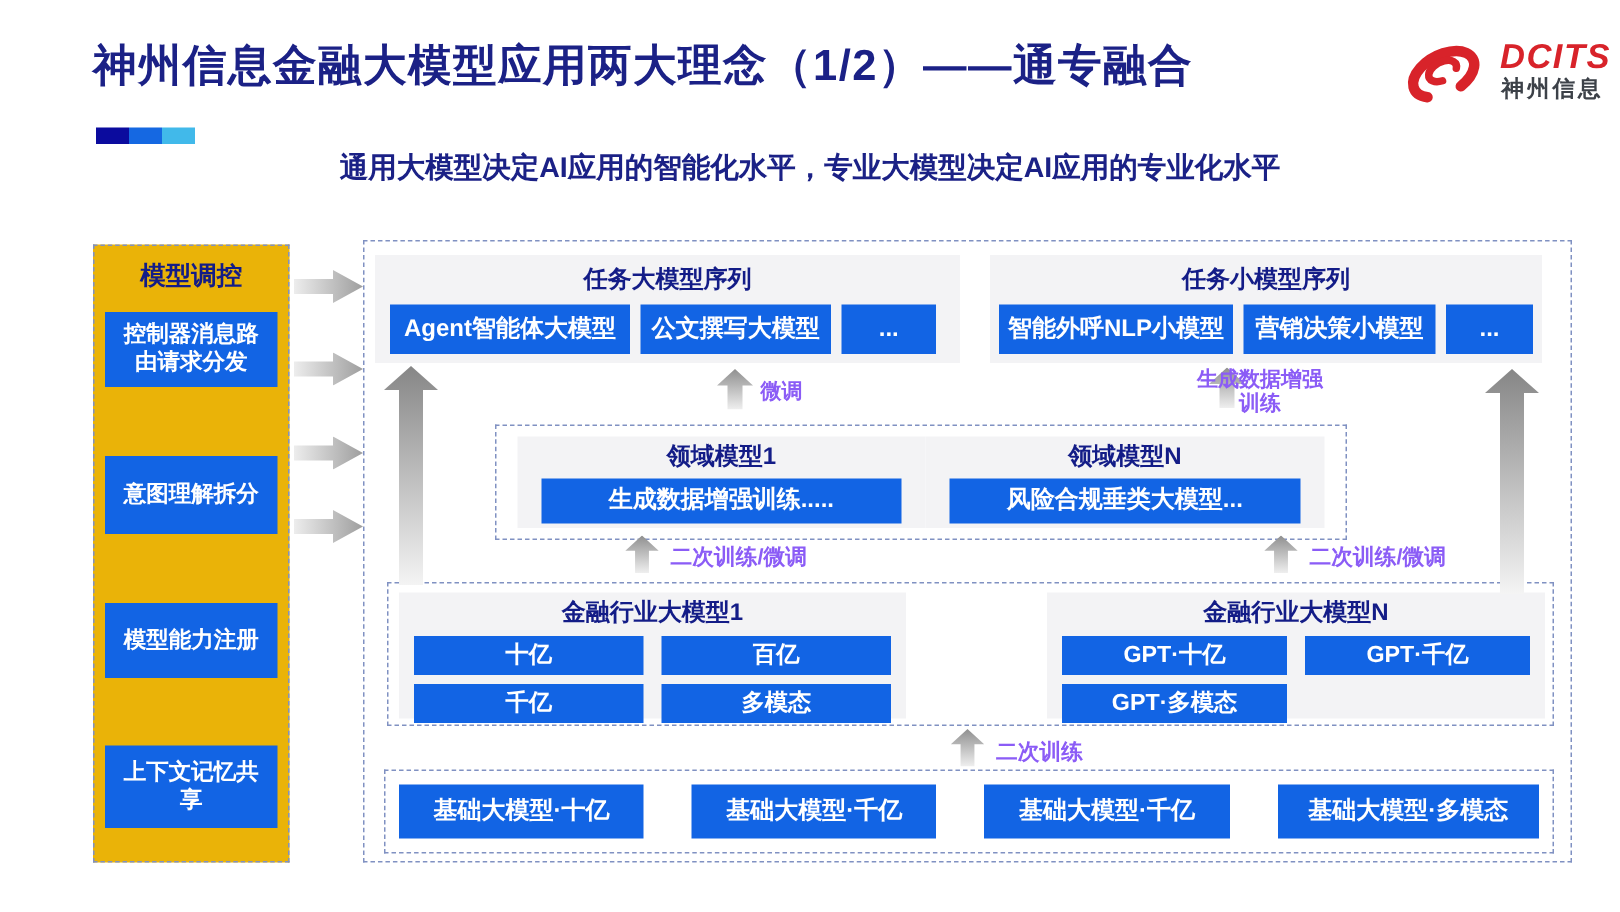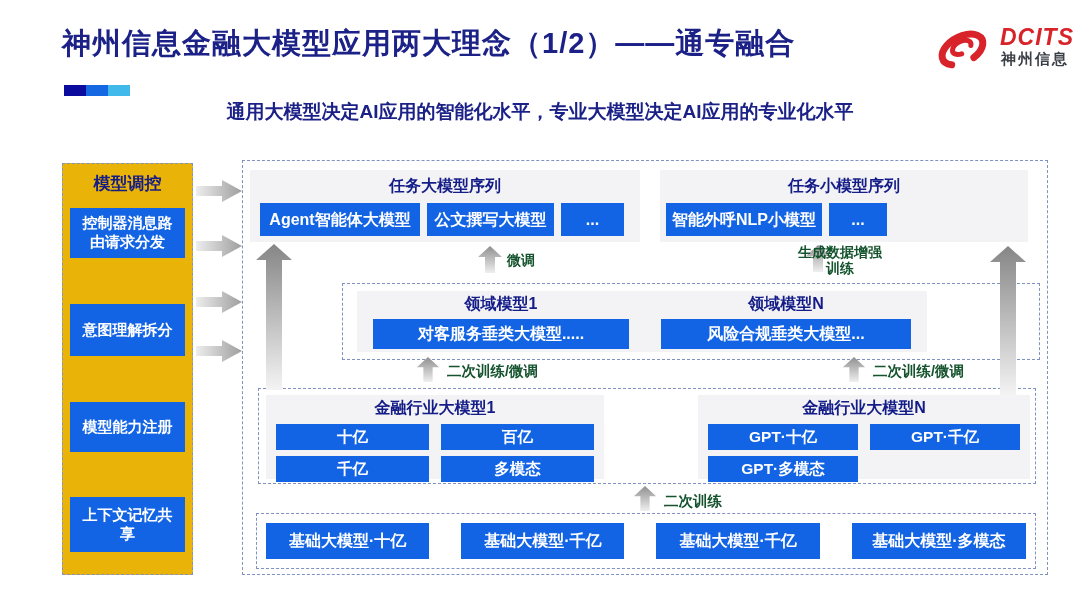--- a/index.html
+++ b/index.html
@@ -35,21 +35,21 @@
 
   
   .dashed-box { border:1px dashed #8091c2; background:#ffffff; }
   .gray-panel { background:#f3f3f5; }
   .navy-h { color:#131c87; font-weight:800; text-align:center; }
   .blue-btn {
     background:#1264e4; color:#ffffff; display:flex;
     align-items:center; justify-content:center; text-align:center;
     font-weight:700; line-height:1.25;
   }
-  .arrow-label { color:#14532d; font-weight:700; }
+  .arrow-label { color:#8b5cf6; font-weight:700; }
 
   
   .sidebar { left:62px; top:163px; width:131px; height:412px; background:#eab308; border:1px dashed #8091c2; }
   .sidebar-title { position:absolute; left:0; top:8px; width:100%; font-size:17px; }
   .side-btn { position:absolute; left:7px; width:115px; font-size:15px; padding:2px 10px; }
   .side-btn-0 { top:44px;  height:50px; }
   .side-btn-1 { top:140px; height:52px; }
   .side-btn-2 { top:238px; height:50px; }
   .side-btn-3 { top:333px; height:55px; }
 
@@ -71,21 +71,21 @@
   .task-large .b0 { width:160px; } .task-large .b1 { width:127px; } .task-large .b2 { width:63px; }
   .task-small .b0 { width:156px; } .task-small .b1 { width:128px; } .task-small .b2 { width:58px; }
 
   .sm-up-arrow { width:24px; height:27px; }
   .lbl-finetune { left:507px; top:252px; font-size:14px; }
   .lbl-gendata  { left:792px; top:244px; font-size:14px; width:96px; text-align:center; line-height:1.15; z-index:3; }
   .lbl-retrain-l { left:447px; top:362px; font-size:14.5px; }
   .lbl-retrain-r { left:873px; top:362px; font-size:14.5px; }
   .lbl-retrain-b { left:664px; top:492px; font-size:14.5px; }
 
-  .domain-box { left:342px; top:283px; width:698px; height:77px; display:flex; justify-content:flex-start; padding:7px 14px; }
+  .domain-box { left:330px; top:283px; width:568px; height:77px; display:flex; justify-content:flex-start; padding:7px 14px; }
   .domain-panel { height:100%; }
   .domain-left  { width:288px; }
   .domain-right { width:282px; }
   .domain-panel .navy-h { font-size:16px; padding-top:3px; }
   .domain-panel .blue-btn { height:30px; margin:4px 16px 0; font-size:16px; }
 
   .industry-box { left:258px; top:388px; width:778px; height:96px; }
   .industry-panel { position:absolute; top:6px; height:84px; }
   .industry-left  { left:7px;   width:338px; }
   .industry-right { left:439px; width:332px; }
@@ -175,38 +175,39 @@
     <div class="blue-btn b0">Agent智能体大模型</div>
     <div class="blue-btn b1">公文撰写大模型</div>
     <div class="blue-btn b2">...</div>
   </div>
 </div>
 
 <div class="abs task-panel task-small">
   <div class="navy-h">任务小模型序列</div>
   <div class="btn-row">
     <div class="blue-btn b0">智能外呼NLP小模型</div>
+    <div class="blue-btn b1">营销决策小模型</div>
     <div class="blue-btn b2">...</div>
   </div>
 </div>
 
 <svg class="abs sm-up-arrow" style="left:478px; top:246px;" viewBox="0 0 24 27">
     <polygon points="12,0 24,11 17,11 17,27 7,27 7,11 0,11" fill="url(#vgrad)"></polygon>
   </svg>
 <div class="abs arrow-label lbl-finetune">微调</div>
 
 <svg class="abs sm-up-arrow" style="left:806px; top:245px;" viewBox="0 0 24 27">
     <polygon points="12,0 24,11 17,11 17,27 7,27 7,11 0,11" fill="url(#vgrad)"></polygon>
   </svg>
 <div class="abs arrow-label lbl-gendata">生成数据增强训练</div>
 
 <div class="abs domain-box dashed-box">
   <div class="domain-panel domain-left gray-panel">
     <div class="navy-h">领域模型1</div>
-    <div class="blue-btn">对客服务垂类大模型.....</div>
+    <div class="blue-btn">生成数据增强训练.....</div>
   </div>
   <div class="domain-panel domain-right gray-panel">
     <div class="navy-h">领域模型N</div>
     <div class="blue-btn">风险合规垂类大模型...</div>
   </div>
 </div>
 
 <svg class="abs sm-up-arrow" style="left:416px; top:357px; height:25px;" viewBox="0 0 24 27">
     <polygon points="12,0 24,11 17,11 17,27 7,27 7,11 0,11" fill="url(#vgrad)"></polygon>
   </svg>

